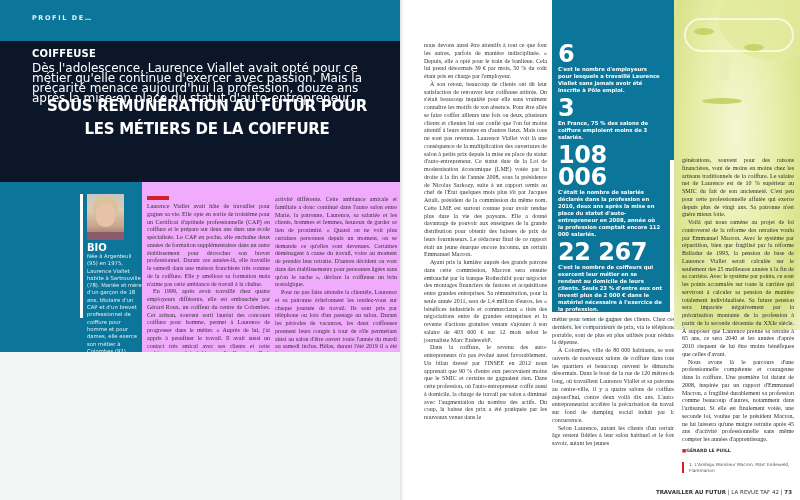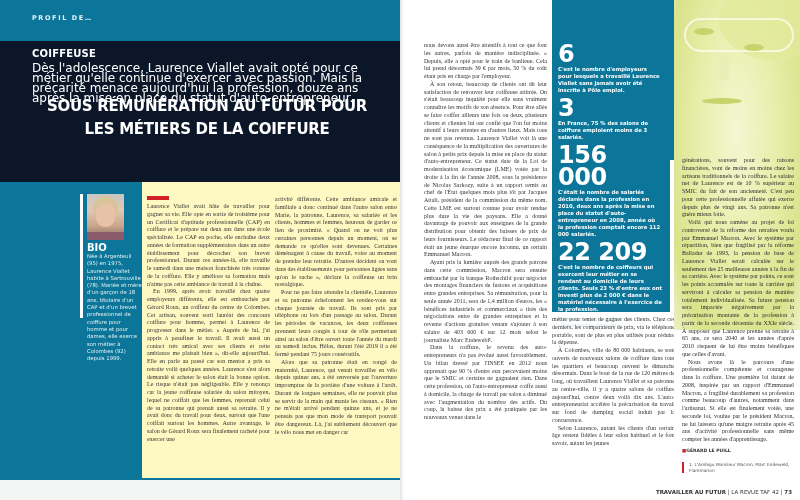--- a/index.html
+++ b/index.html
@@ -1,20 +1,20 @@
 <!DOCTYPE html>
 <html><head>
   <meta charset="utf-8">
   <style>
     * { box-sizing: border-box; margin: 0; padding: 0; }
     html, body { width: 800px; height: 500px; overflow: hidden; background: #f4f6f6; }
     body { position: relative; font-family: "Liberation Serif", serif; }
 
     
-    .left-page { position: absolute; left: 0; top: 0; width: 400px; height: 480px; background: #fef9c3; overflow: hidden; }
+    .left-page { position: absolute; left: 0; top: 0; width: 400px; height: 352px; background: #f0abfc; overflow: hidden; }
     .left-top-band { position: absolute; left: 0; top: 0; width: 400px; height: 41px; background: #0b7699; }
     .section-label { position: absolute; left: 32px; top: 14px; font-family: "DejaVu Sans", sans-serif; font-weight: bold; font-size: 6.5px; letter-spacing: 1.6px; color: #e6f2f6; }
     .hero { position: absolute; left: 0; top: 41px; width: 400px; height: 141px; background: #0b1729; }
     .kicker { position: absolute; left: 32px; top: 7px; font-family: "DejaVu Sans", sans-serif; font-weight: bold; font-size: 10px; color: #ffffff; letter-spacing: 0.2px; }
     .standfirst { position: absolute; left: 32px; top: 22px; width: 345px; font-family: "DejaVu Sans", sans-serif; font-size: 12px; line-height: 10px; color: #ffffff; }
     .headline { position: absolute; left: 32px; top: 54px; width: 350px; font-family: "DejaVu Sans", sans-serif; font-weight: bold; font-size: 15px; line-height: 23px; color: #ffffff; letter-spacing: -0.3px; text-align: center; }
 
     .left-sidebar { position: absolute; left: 0; top: 182px; width: 142px; height: 318px; background: #0b7699; }
     .bio-rule { position: absolute; left: 80px; top: 12px; width: 3px; height: 124px; background: #ffffff; }
     .portrait-small { position: absolute; left: 87px; top: 12px; width: 37px; height: 46px; background: linear-gradient(180deg, #c9c6c3 0%, #e0c9b4 35%, #c9a48a 70%, #7a6a64 100%); overflow: hidden; }
@@ -123,25 +123,25 @@
   <div class="stats-box">
     <div>
       <div class="stat-num">6</div>
       <div class="stat-desc">C'est le nombre d'employeurs pour lesquels a travaillé Laurence Viallet sans jamais avoir été inscrite à Pôle emploi.</div>
     </div>
     <div>
       <div class="stat-num">3</div>
       <div class="stat-desc">En France, 75 % des salons de coiffure emploient moins de 3 salariés.</div>
     </div>
     <div>
-      <div class="stat-num">156 000</div>
+      <div class="stat-num">108 006</div>
       <div class="stat-desc">C'était  le nombre de salariés déclarés dans la profession en 2010, deux ans après la mise en place du statut d'auto-entrepreneur en 2008, année où la profession comptait encore 112 000 salariés.</div>
     </div>
     <div>
-      <div class="stat-num">22 209</div>
+      <div class="stat-num">22 267</div>
       <div class="stat-desc">C'est le nombre de coiffeurs qui exercent leur métier en se rendant au domicile de leurs clients. Seuls 23 % d'entre eux ont investi plus de 2 000 € dans le matériel nécessaire à l'exercice de la profession.</div>
     </div>
     <div class="stat-source">SOURCES : UNION NATIONALE DES ENTREPRISES DE COIFFURE</div>
     <div class="stat-rule"></div>
   </div>
 
   <div class="body-col col-r2">
     <p>métier pour tenter de gagner des clients. Chez ces derniers, les comparateurs de prix, via le téléphone portable, sont de plus en plus utilisés pour réduire la dépense.</p>
     <p>À Colombes, ville de 80 000 habitants, se sont ouverts de nouveaux salons de coiffure dans tous les quartiers et beaucoup ouvrent le dimanche désormais. Dans le bout de la rue de 120 mètres de long, où travaillent Laurence Viallet et sa patronne au centre-ville, il y a quatre salons de coiffure aujourd'hui, contre deux voilà dix ans. L'auto-entrepreneuriat accélère la précarisation du travail sur fond de dumping social induit par la concurrence.</p>
     <p>Selon Laurence, autant les clients d'un certain âge restent fidèles à leur salon habituel et le font savoir, autant les jeunes</p>

